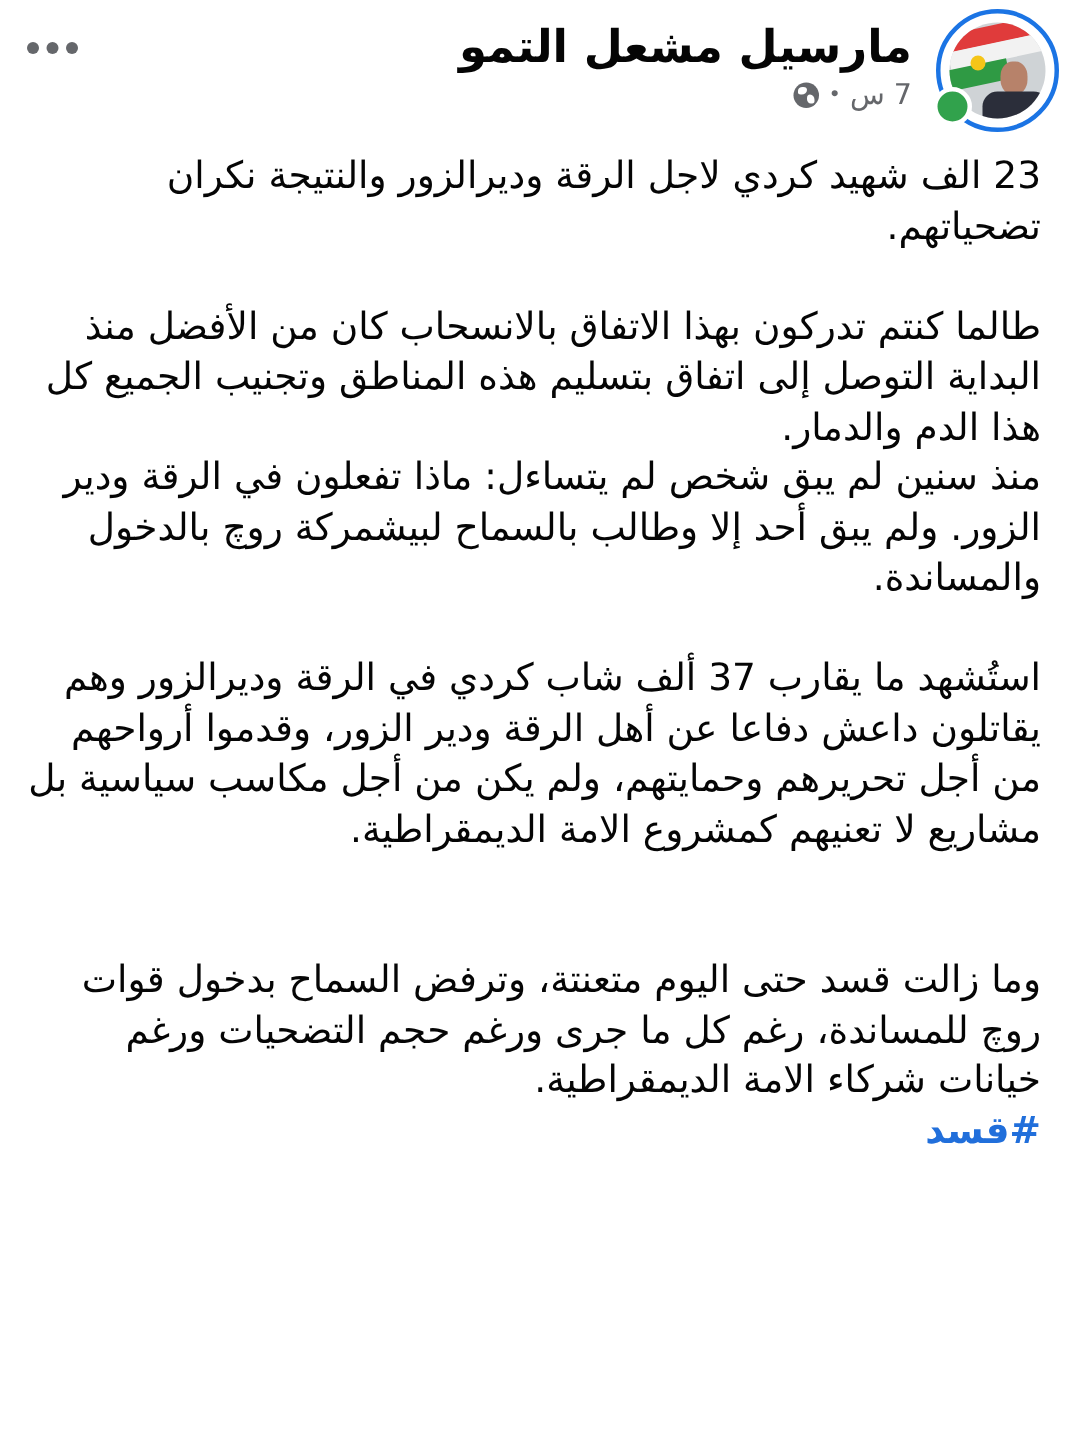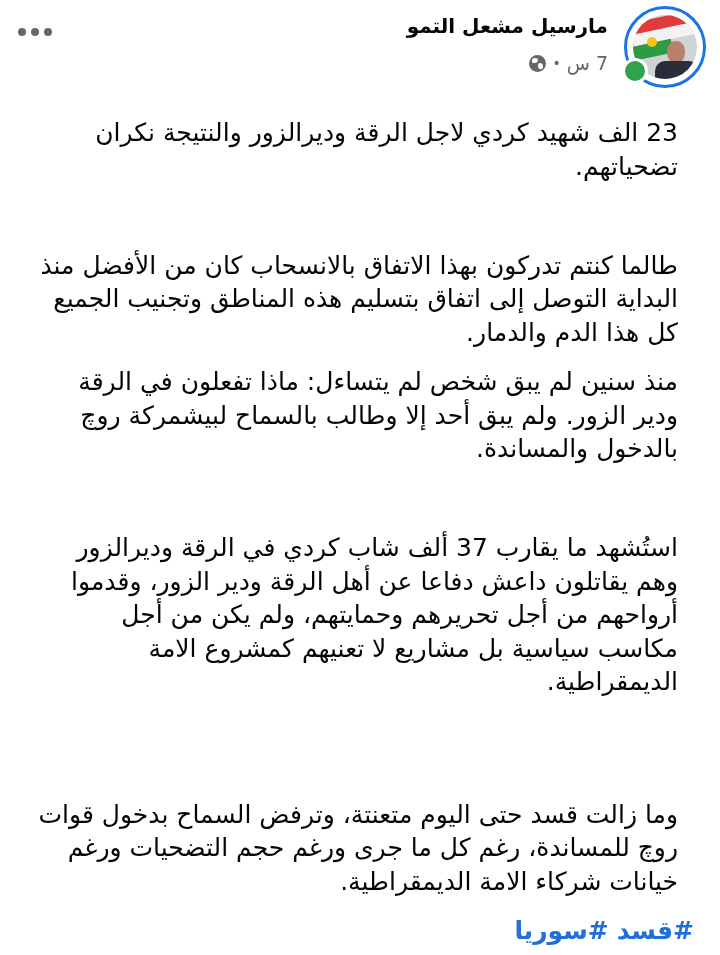--- a/index.html
+++ b/index.html
@@ -60,21 +60,21 @@
       height: 20px;
       border-radius: 50%;
       background: #31a24c;
       border: 3px solid #ffffff;
       box-sizing: content-box;
     }
     .author-name {
       position: absolute;
       right: 112px;
       top: 14px;
-      font-size: 20px;
+      font-size: 30px;
       font-weight: bold;
       direction: rtl;
       white-space: nowrap;
       color: #050505;
     }
     .meta {
       position: absolute;
       right: 112px;
       top: 52px;
       direction: rtl;
@@ -130,21 +130,21 @@
       top: 100px;
       right: 26px;
       width: 676px;
       direction: rtl;
       text-align: right;
       font-size: 25px;
       line-height: 33.5px;
       color: #050505;
     }
     .post-body p {
-      margin: 16px;
+      margin: 0;
       white-space: pre-line;
     }
     .gap { height: 33.5px; }
     .hashtags {
       color: #216fdb;
       font-weight: bold;
       display: flex;
       gap: 8px;
       direction: rtl;
     }
@@ -191,15 +191,14 @@
   <div class="gap"></div>
   <p> طالما كنتم تدركون بهذا الاتفاق بالانسحاب كان من الأفضل منذ البداية التوصل إلى اتفاق بتسليم هذه المناطق وتجنيب الجميع كل هذا الدم والدمار.</p>
   <p>منذ سنين لم يبق شخص لم يتساءل: ماذا تفعلون في الرقة ودير الزور. ولم يبق أحد إلا وطالب بالسماح لبيشمركة روچ بالدخول والمساندة.</p>
   <div class="gap"></div>
   <p>استُشهد ما يقارب 37 ألف شاب كردي في الرقة وديرالزور وهم يقاتلون داعش دفاعا عن أهل  الرقة ودير الزور، وقدموا أرواحهم من أجل تحريرهم وحمايتهم، ولم يكن من أجل مكاسب سياسية بل مشاريع لا تعنيهم كمشروع الامة الديمقراطية.</p>
   <div class="gap"></div>
   <div class="gap"></div>
   <p>وما زالت قسد حتى اليوم متعنتة، وترفض السماح بدخول قوات روچ للمساندة، رغم كل ما جرى ورغم حجم التضحيات ورغم خيانات شركاء الامة الديمقراطية.</p>
   <div class="hashtags">
     <a>#قسد</a>
-    <a>#سوريا</a>
   </div>
 </div>
 
 </body></html>

